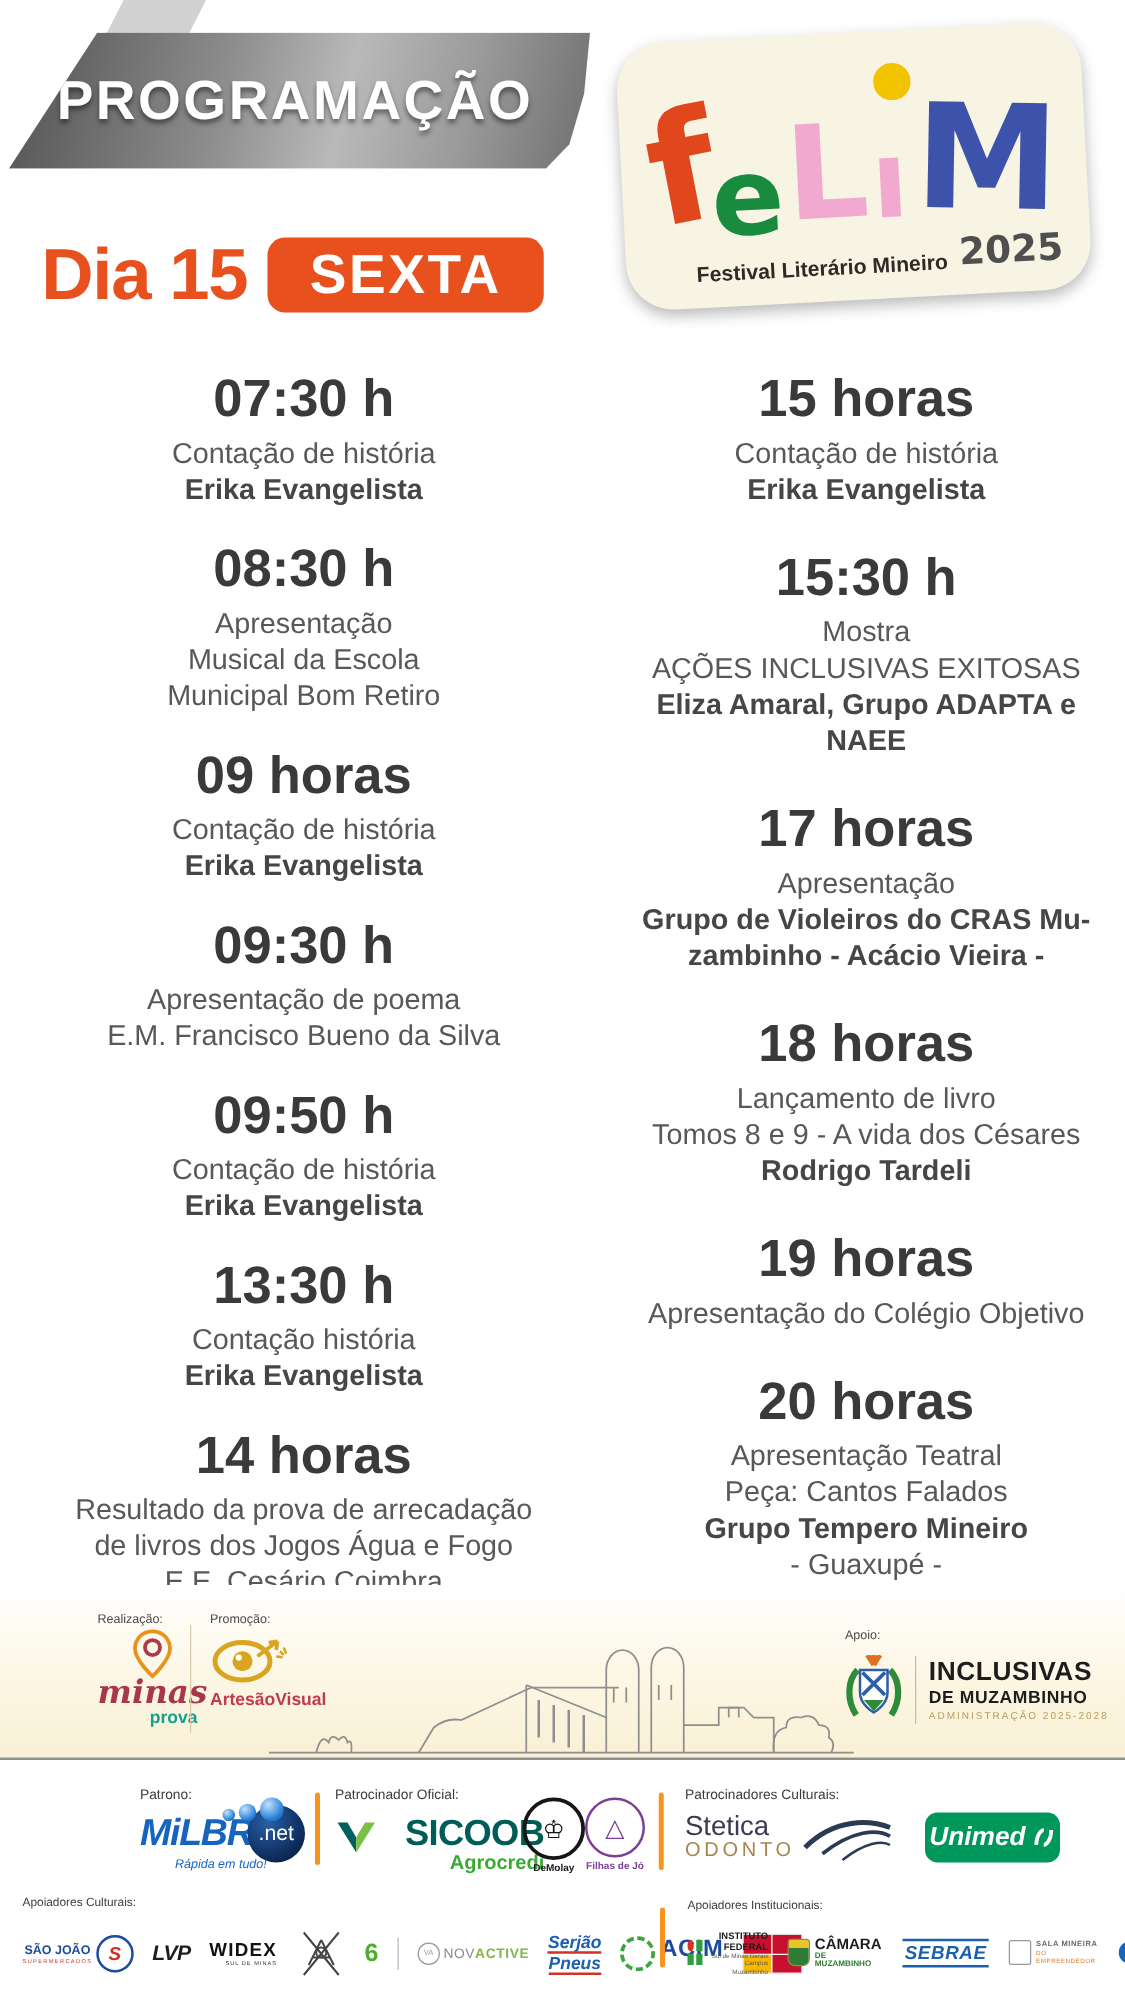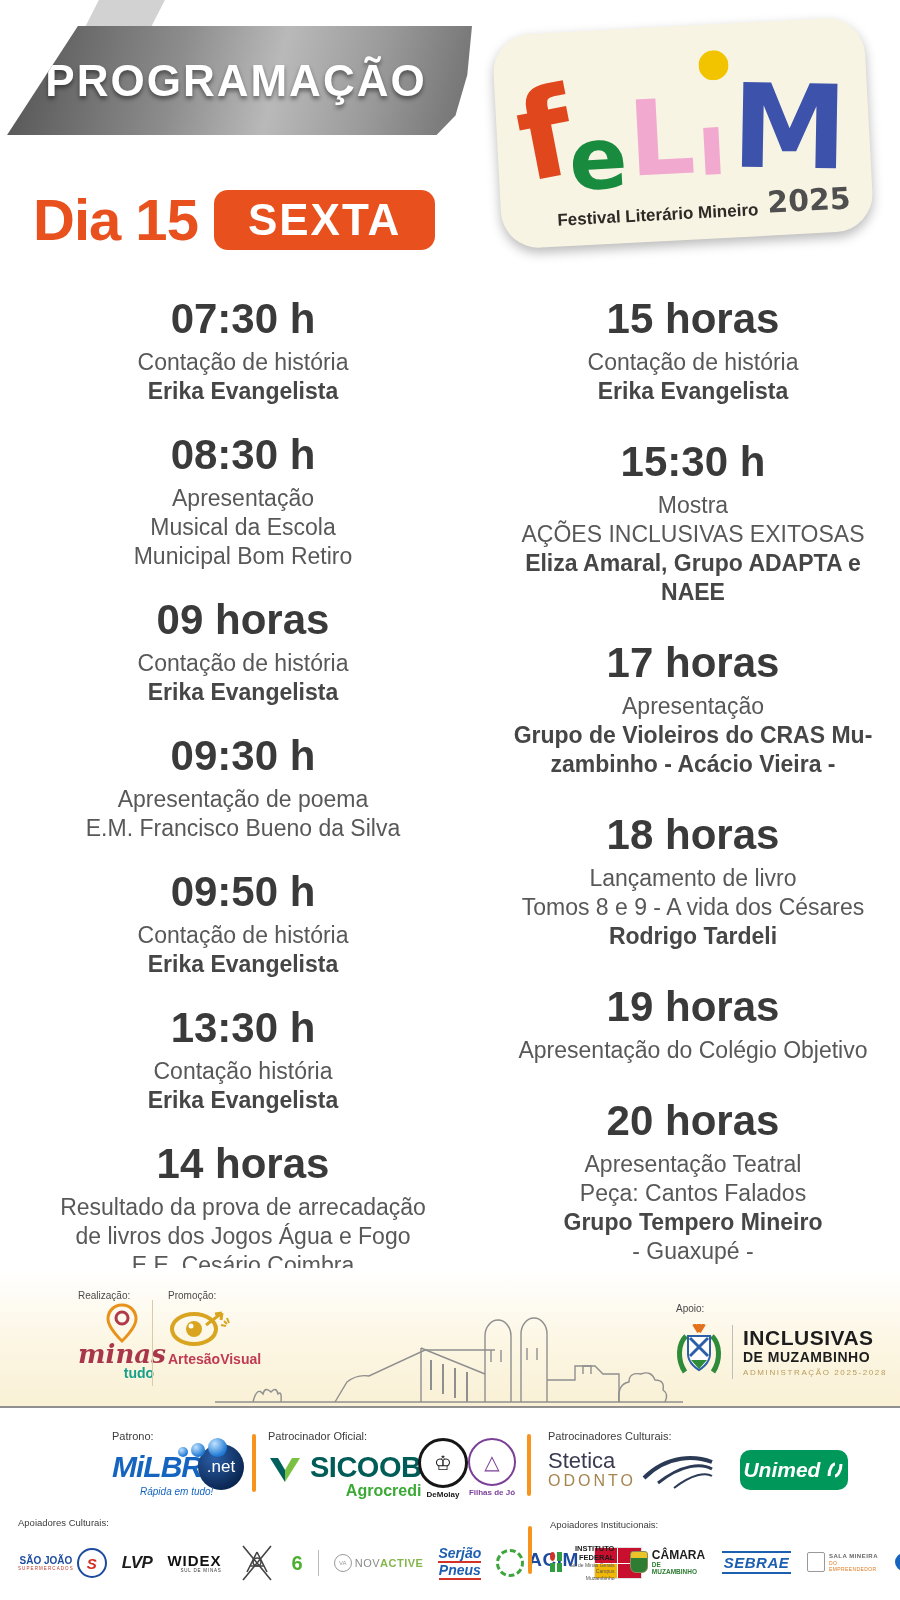--- a/index.html
+++ b/index.html
@@ -70,21 +70,21 @@
   .bub{border-radius:50%;background:radial-gradient(circle at 35% 30%,#bfe2ff,#1D78D2 70%);}
   .b1{width:10px;height:10px}.b2{width:14px;height:14px}.b3{width:19px;height:19px}
   .milbr-name{font-size:30px;font-weight:bold;font-style:italic;color:#1565C0;letter-spacing:-1px;}
   .milbr-net{background:radial-gradient(circle at 35% 30%,#2a5fa8,#0A2550 75%);color:#fff;font-size:17px;font-weight:normal;
     border-radius:50%;width:46px;height:46px;display:flex;align-items:center;justify-content:center;margin-left:-4px;}
   .milbr-tag{font-size:10px;font-style:italic;color:#1565C0;margin-top:-4px;margin-left:28px;}
   .odiv{position:absolute;width:4px;border-radius:2px;background:#F7941D;}
   .odiv1{left:252px;top:4px;height:58px;}
   .odiv2{left:527px;top:4px;height:62px;}
   .oficial{position:absolute;left:268px;top:0;display:flex;flex-direction:column;}
-  .sicoob{display:flex;align-items:flex-start;gap:8px;margin-top:12px;}
+  .sicoob{display:flex;align-items:flex-start;gap:22px;margin-top:12px;}
   .sicoob-text{display:flex;flex-direction:column;align-items:flex-end;}
   .sicoob-name{font-size:29px;font-weight:bold;color:#005C56;letter-spacing:-.5px;line-height:.95;}
   .sicoob-sub{font-size:16px;font-weight:bold;color:#3AAA35;}
   .emblem{position:absolute;top:8px;display:flex;flex-direction:column;align-items:center;}
   .demolay{left:418px;}
   .filhas{left:468px;}
   .emb-circle{width:44px;height:44px;border-radius:50%;display:flex;align-items:center;justify-content:center;font-size:20px;}
   .demolay .emb-circle{border:3px solid #161616;color:#161616;}
   .filhas .emb-circle{border:2px solid #7B3F98;color:#7B3F98;}
   .emb-cap{font-size:8px;font-weight:bold;margin-top:2px;}
@@ -278,21 +278,21 @@
     </svg>
 
     <div class="realizacao">
       <span class="flabel">Realização:</span>
       <div class="minas-logo">
         <svg width="34" height="40" viewBox="0 0 34 40">
           <path d="M17 2 C8 2 3 9 3 16 c0 9 14 22 14 22 s14 -13 14 -22 C31 9 26 2 17 2 z" fill="none" stroke="#E8921C" stroke-width="3"></path>
           <circle cx="17" cy="15" r="6" fill="none" stroke="#B03A48" stroke-width="3"></circle>
         </svg>
         <span class="minas-word">minas</span>
-        <span class="trip-word">tudo</span>
+        <span class="trip-word">prova</span>
       </div>
     </div>
     <div class="foot-div"></div>
     <div class="promocao">
       <span class="flabel">Promoção:</span>
       <svg width="64" height="44" viewBox="0 0 64 44" style="margin-top:4px;">
         <ellipse cx="26" cy="24" rx="22" ry="15" fill="none" stroke="#D9A520" stroke-width="4"></ellipse>
         <circle cx="26" cy="24" r="8" fill="#D9A520"></circle>
         <circle cx="23" cy="21" r="2.5" fill="#fff"></circle>
         <path d="M38 20 L54 8 M54 8 l-7 1 M54 8 l-1 7" stroke="#D9A520" stroke-width="3" fill="none"></path>

